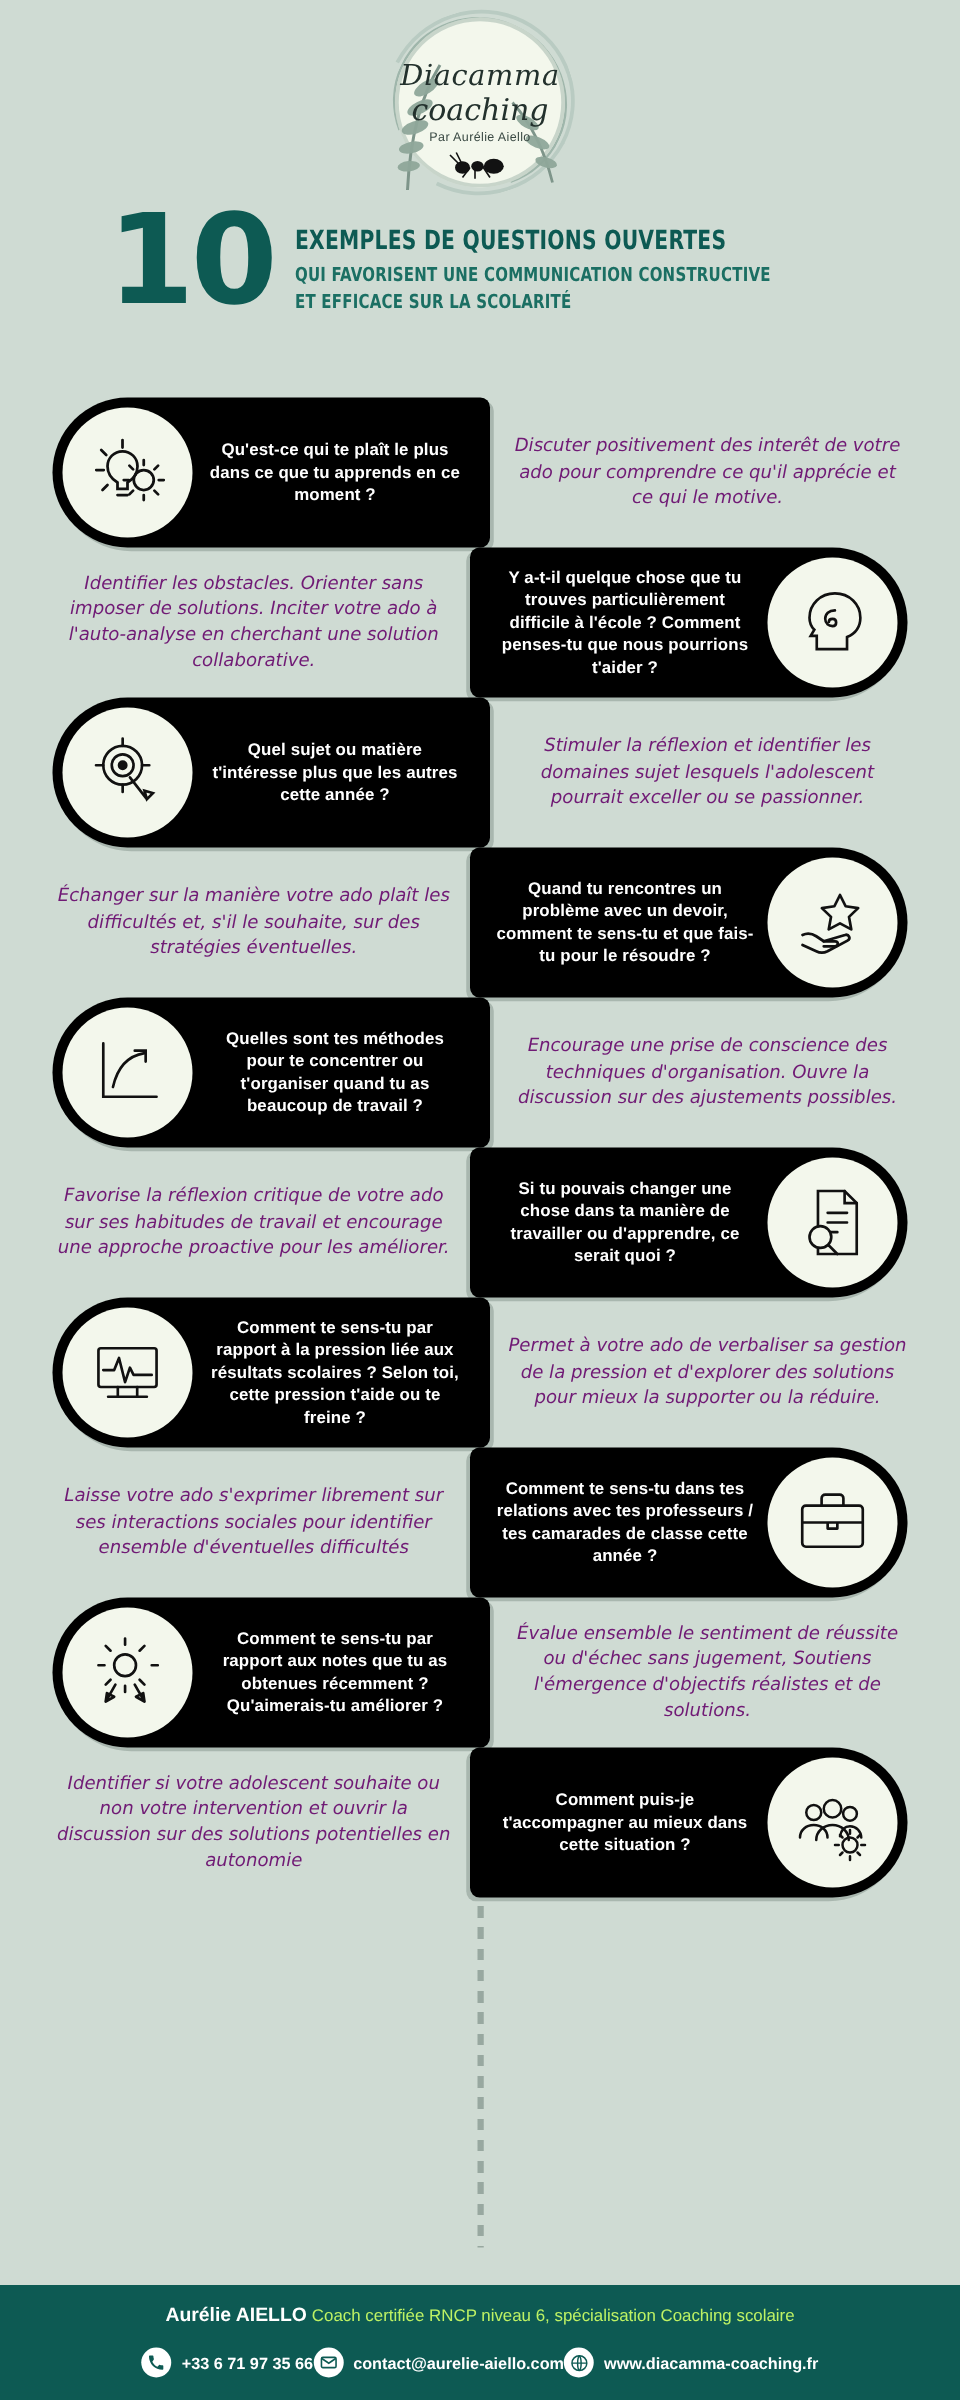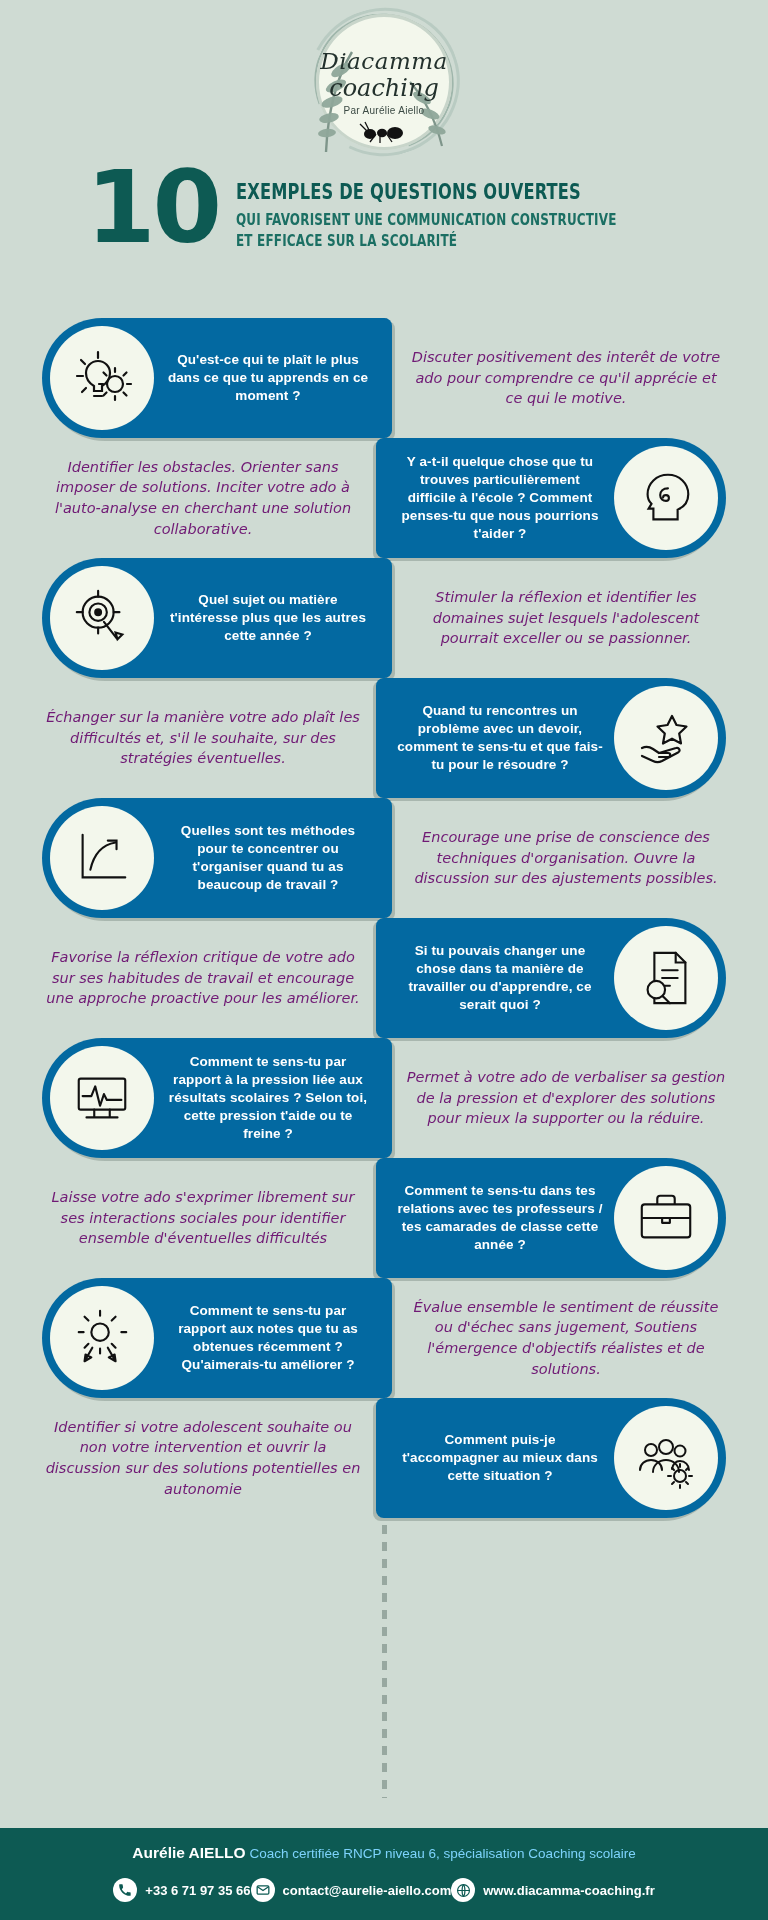--- a/index.html
+++ b/index.html
@@ -81,21 +81,21 @@
       to bottom, #98a8a0 0px, #98a8a0 9px, transparent 9px, transparent 17px);
     z-index: 0;
   }
 
   
   .row { position: absolute; left: 0; width: 768px; z-index: 2; }
 
   .card {
     position: absolute; top: 0;
     height: 120px;
-    background: #0369a1;
+    background: #000000;
     display: flex; align-items: center;
     box-shadow: 3px 3px 0 rgba(90,110,100,.32);
   }
   .card.left {
     left: 42px; width: 350px;
     border-radius: 62px 8px 8px 62px;
     padding-left: 8px; padding-right: 14px;
     justify-content: flex-end;
   }
   .card.right {
@@ -134,21 +134,21 @@
   
   .footer {
     position: absolute; left: 0; bottom: 0; width: 768px; height: 92px;
     background: #0d5a53; color: #fff;
   }
   .footer-line1 {
     position: absolute; top: 16px; left: 0; width: 768px; text-align: center;
     font-size: 14.5px; white-space: nowrap;
   }
   .footer-line1 b { font-weight: bold; font-size: 15.5px; }
-  .footer-line1 span.reg { font-weight: normal; color: #7dd3fc; font-size: 13.5px; }
+  .footer-line1 span.reg { font-weight: normal; color: #bef264; font-size: 13.5px; }
   .footer-contacts {
     position: absolute; top: 50px; left: 0; width: 768px;
     display: flex; align-items: center; justify-content: center; 
     font-size: 13px; font-weight: bold;
   }
   .contact { display: flex; align-items: center; gap: 8px; }
   .cicon {
     width: 24px; height: 24px; background: #fff; border-radius: 50%;
     display: flex; align-items: center; justify-content: center;
   }

